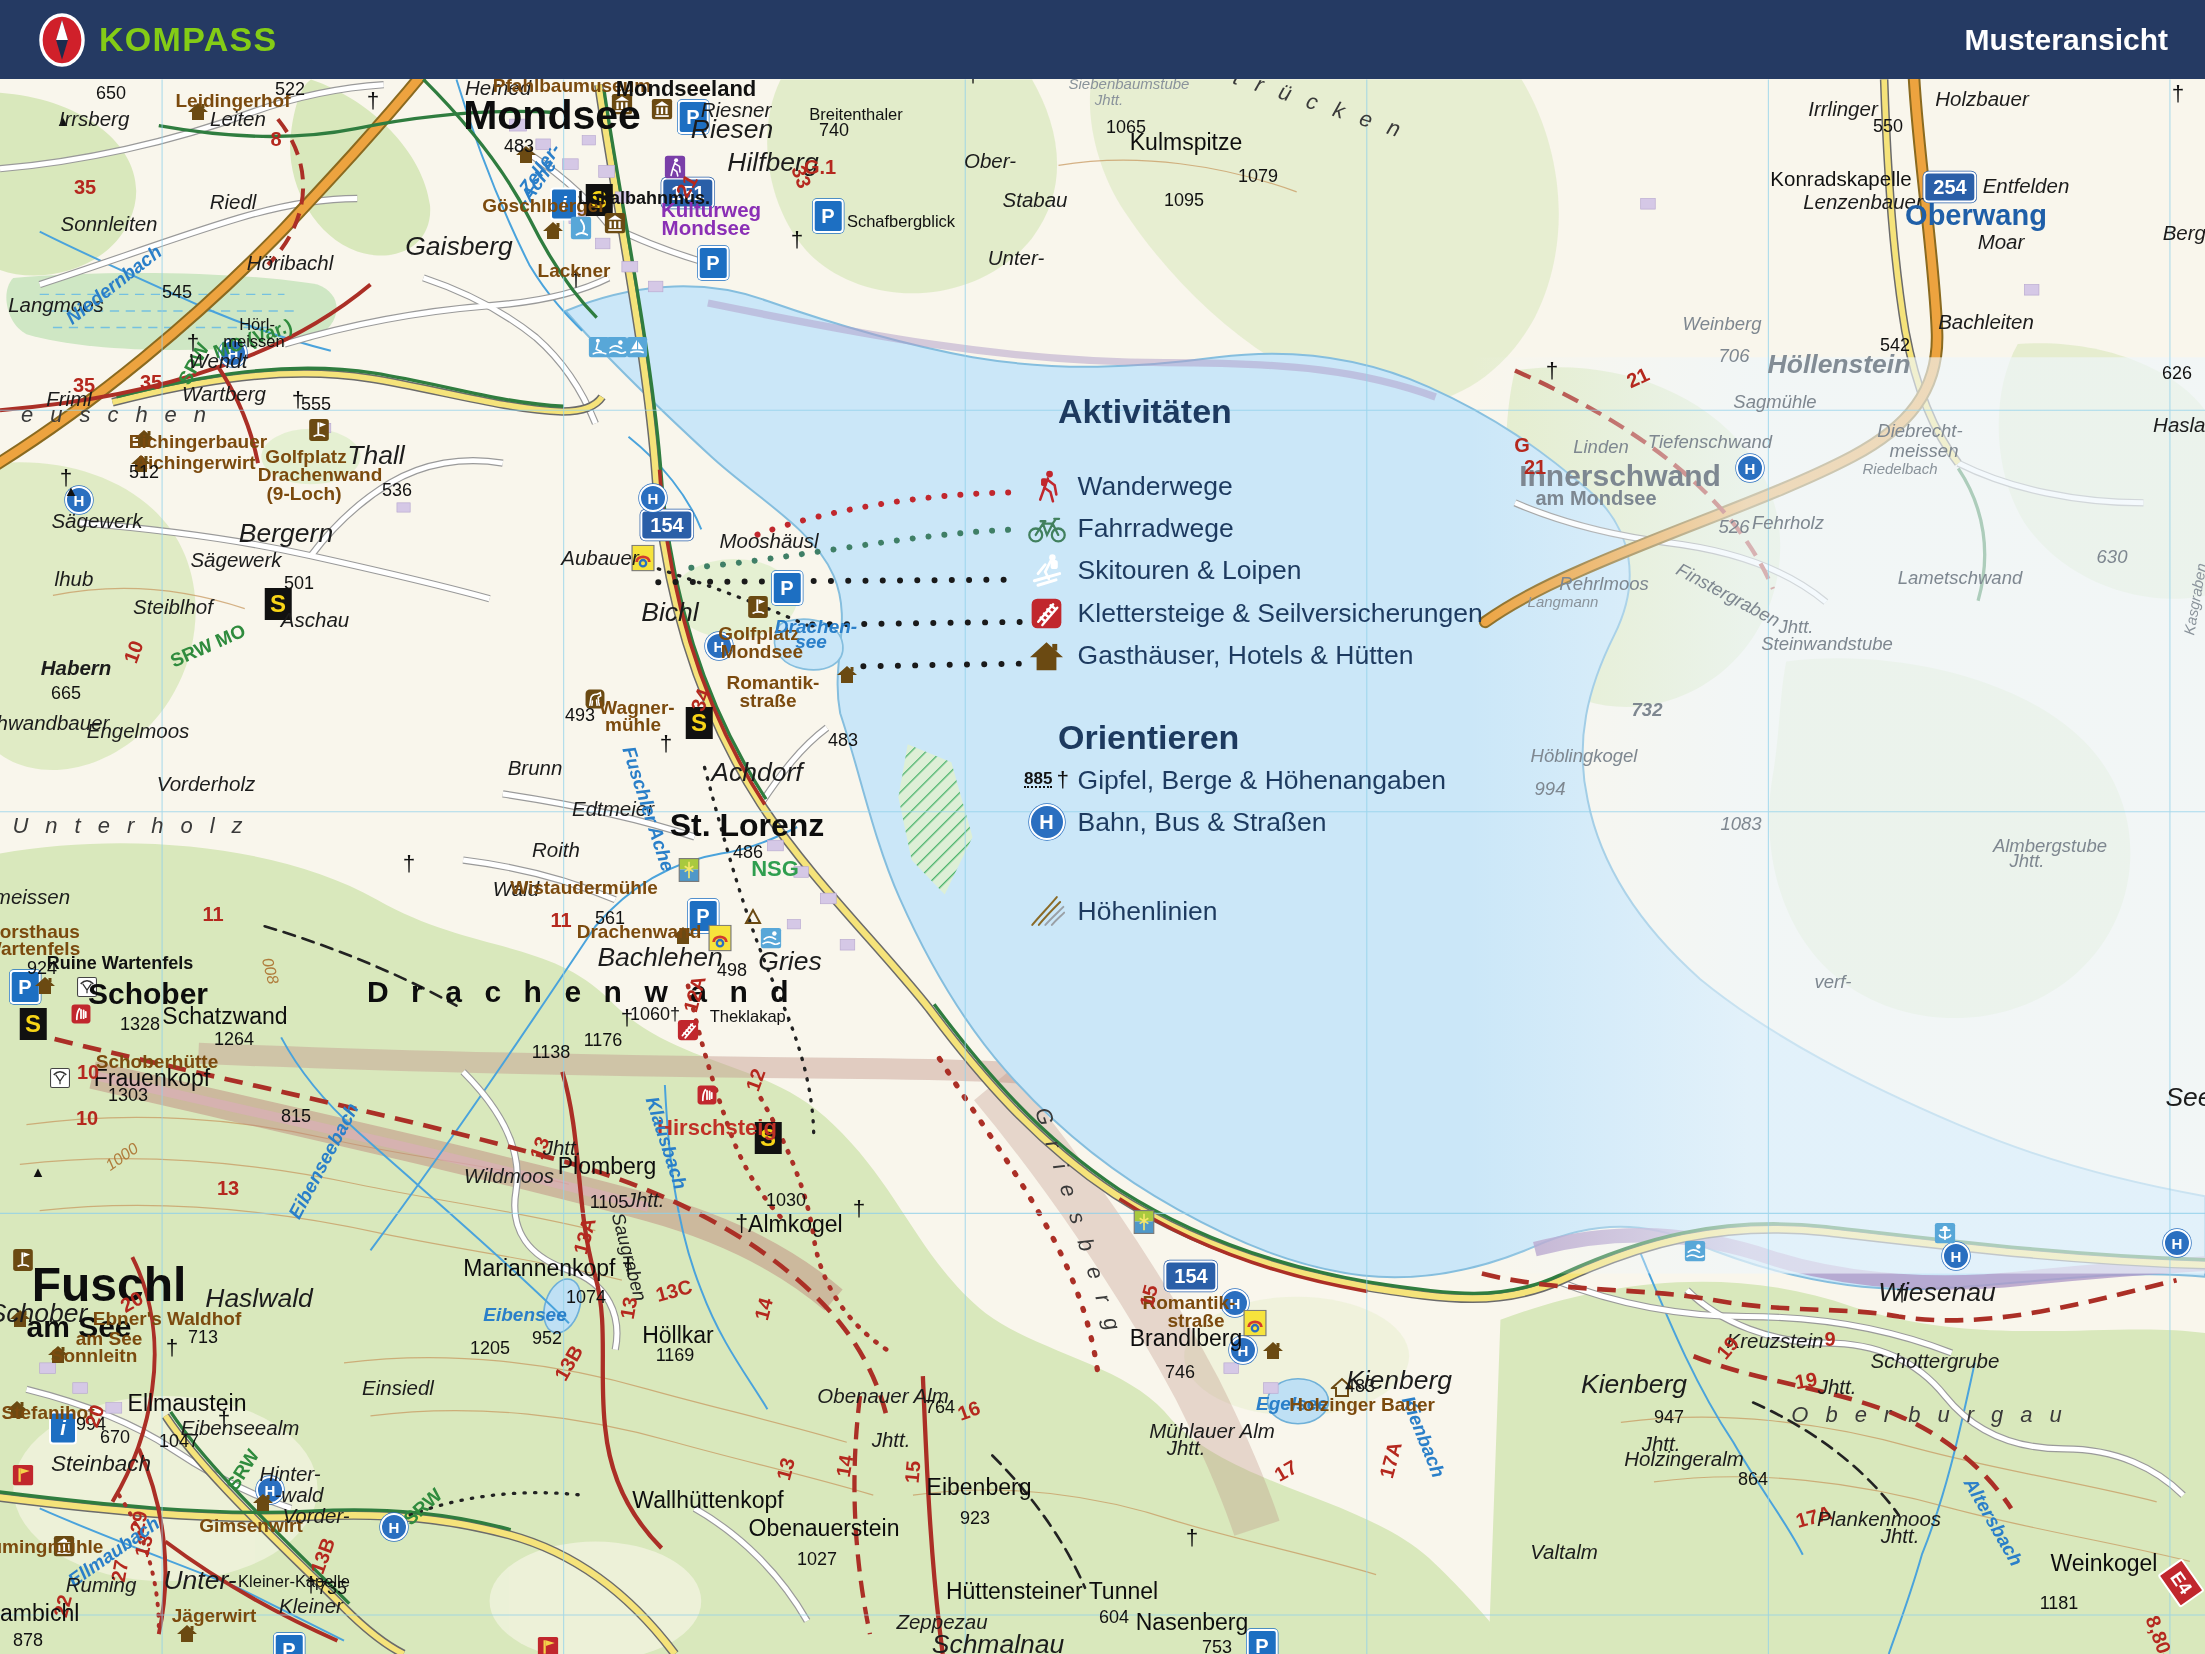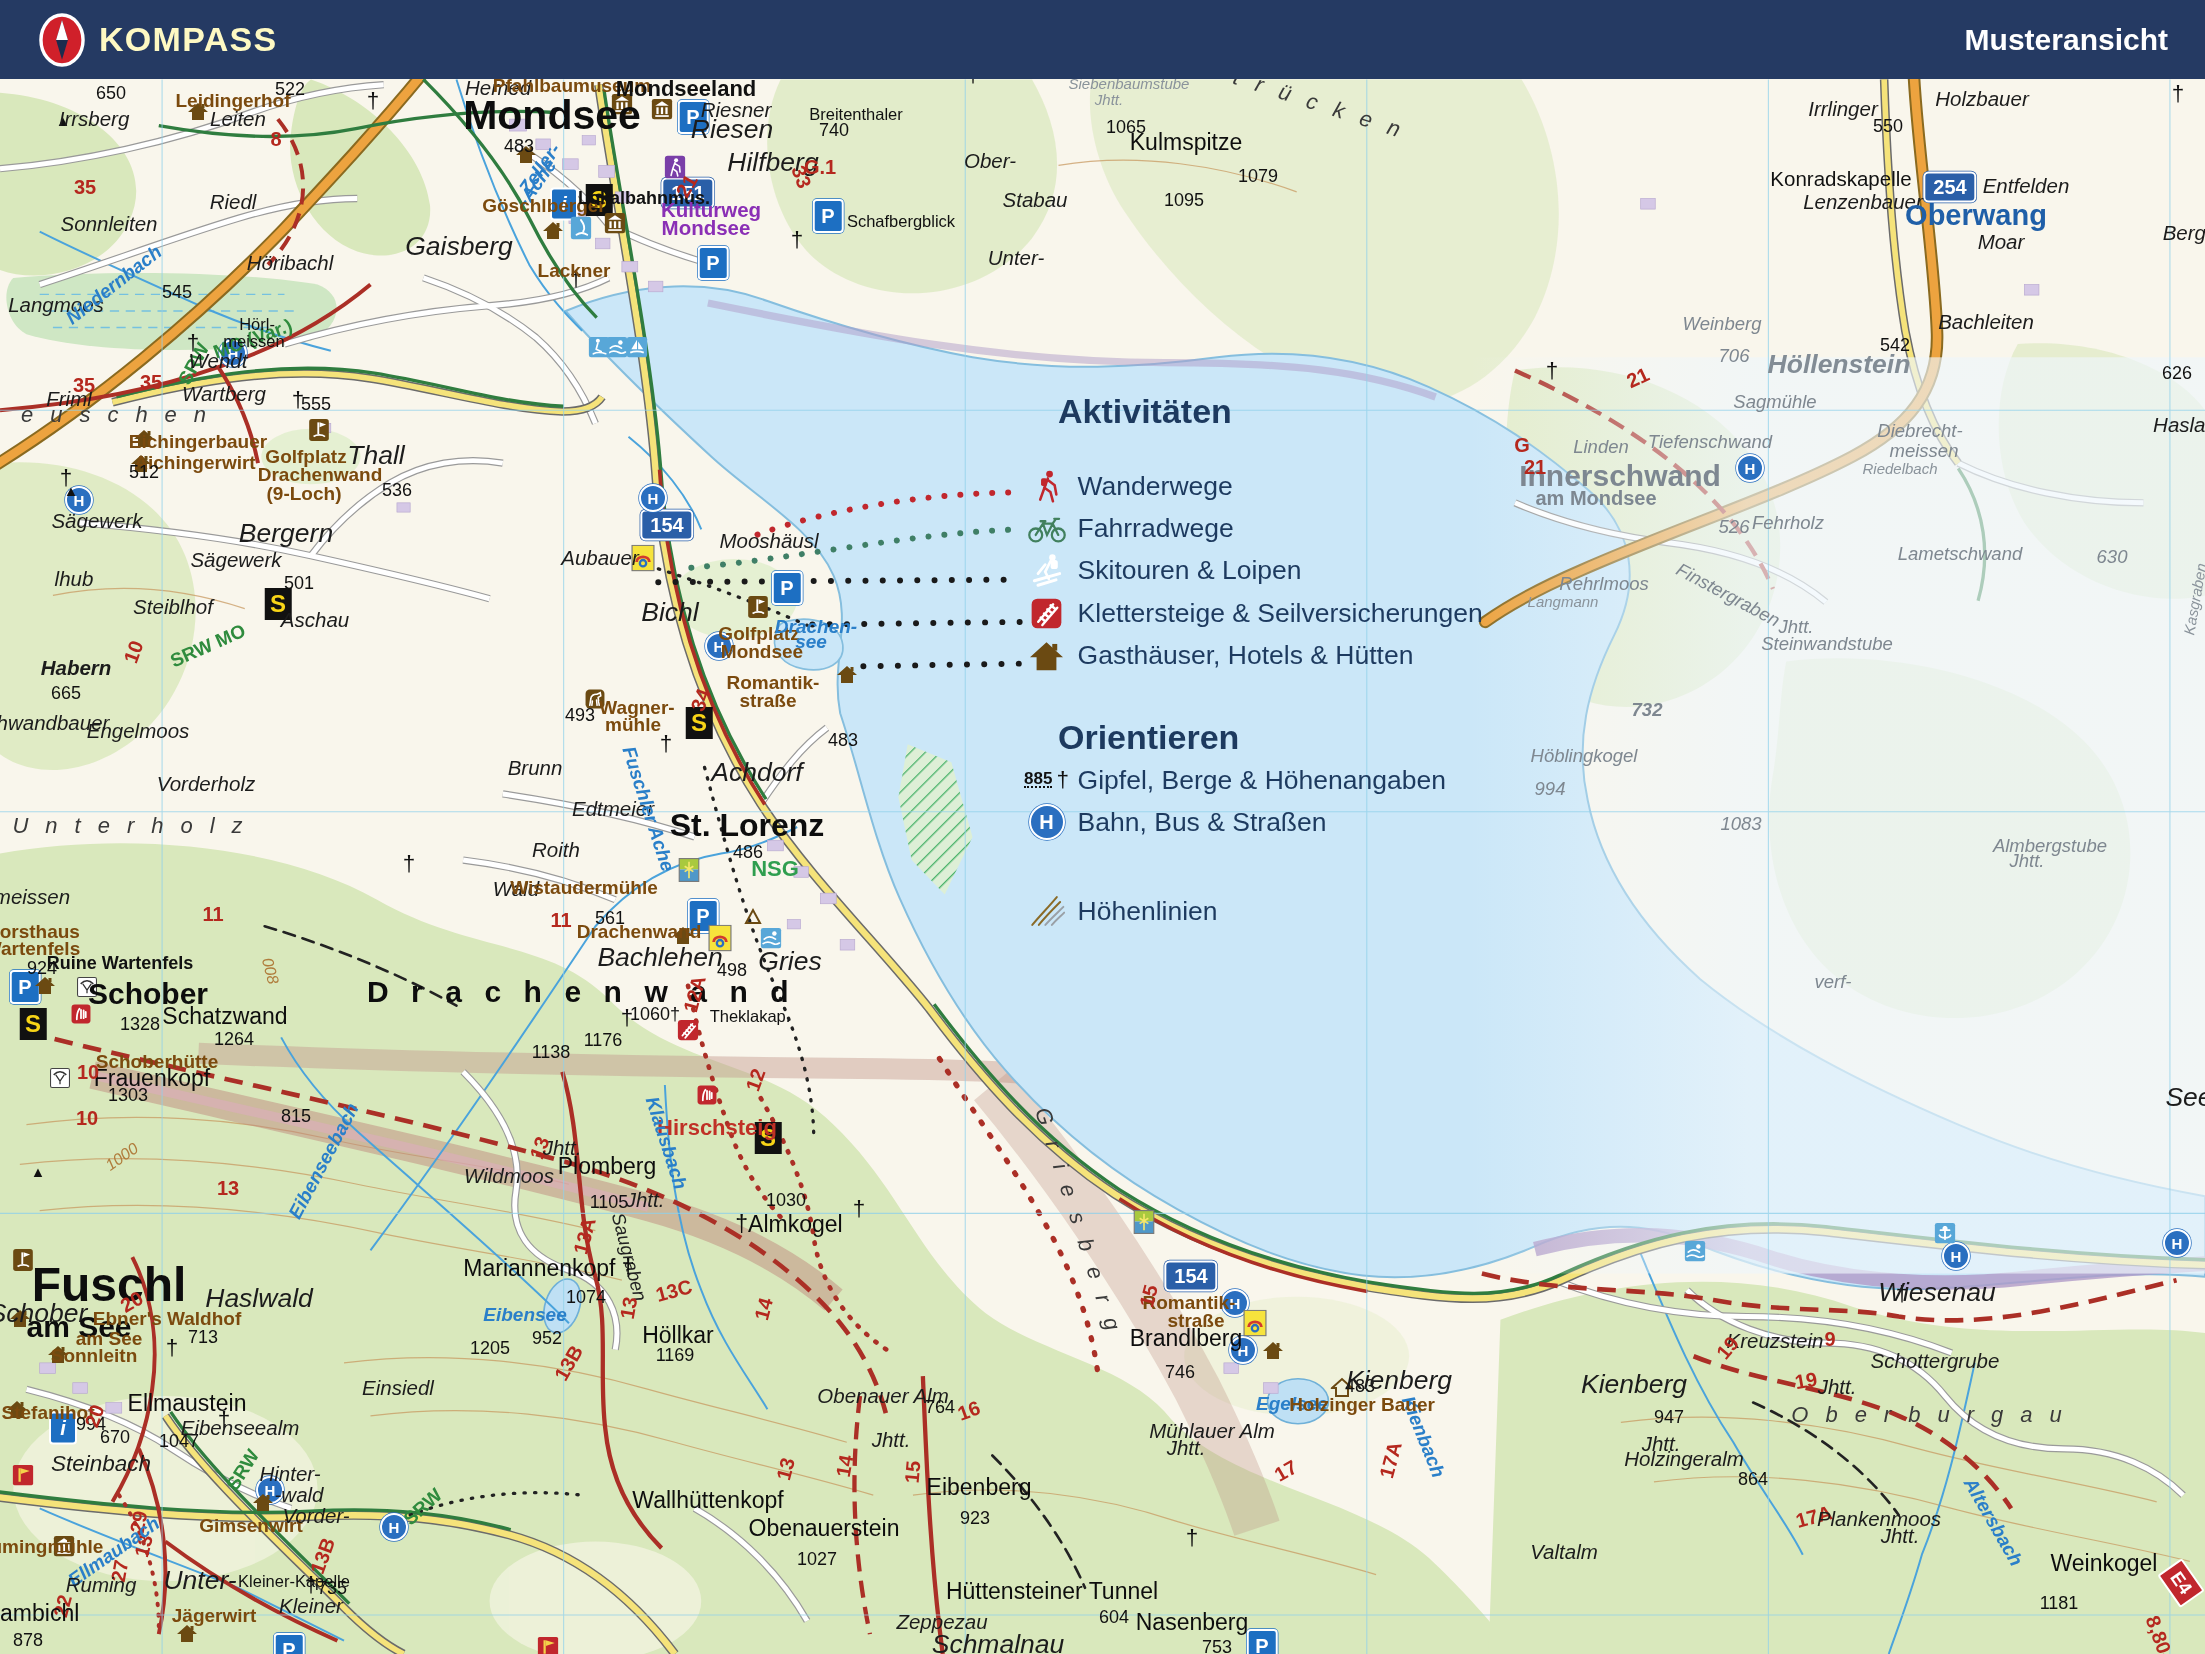--- a/index.html
+++ b/index.html
@@ -2,21 +2,21 @@
 <html style="font-size:10.6px"><head>
 <meta charset="utf-8">
 <style>
   html,body{margin:0;padding:0;background:#e8e8e8;}
   #stage{position:relative;width:2205px;height:1654px;overflow:hidden;background:#f9f6ec;
          font-family:"Liberation Sans",sans-serif;}
   
   #topbar{position:absolute;left:0;top:0;width:2205px;height:79px;background:#253a63;z-index:50;
           display:flex;align-items:center;justify-content:space-between;padding:0 37px;box-sizing:border-box;}
   .brandwrap{display:flex;align-items:center;gap:12px;}
-  .brandtext{color:#fef9c3;font-size:34px;font-weight:700;letter-spacing:1.3px;}
+  .brandtext{color:#84cc16;font-size:34px;font-weight:700;letter-spacing:1.3px;}
   .viewtitle{color:#fff;font-size:30px;font-weight:700;}
   
   #map{position:absolute;left:0;top:0;width:2205px;height:1654px;}
   #basesvg{position:absolute;left:0;top:0;}
   #labels,#icons{position:absolute;left:0;top:0;width:2205px;height:1654px;pointer-events:none;}
   .ml{position:absolute;white-space:nowrap;transform:translate(-50%,-50%);color:#1a1a1a;}
   
   .xl{font-weight:800;font-size:38px;color:#0d0d0d;}
   .lg{font-weight:800;font-size:30px;color:#0d0d0d;}
   .md{font-weight:800;font-size:22px;color:#111;}
@@ -971,21 +971,21 @@
         <span class="ml fa" style="left: 1775px; top: 402px;">Sagmühle</span>
         <span class="ml fa" style="left: 1710px; top: 442px;">Tiefenschwand</span>
         <span class="ml fa" style="left: 1601px; top: 447px;">Linden</span>
         <span class="ml fax" style="left: 1620px; top: 476px;">Innerschwand</span>
         <span class="ml fab" style="left: 1596px; top: 498px;">am Mondsee</span>
         <span class="ml fa" style="left: 1788px; top: 523px;">Fehrholz</span>
         <span class="ml fa" style="left: 1734px; top: 527px;">526</span>
         <span class="ml fa" style="left: 1604px; top: 584px;">Rehrlmoos</span>
         <span class="ml fa" style="left: 1728px; top: 595px; transform: translate(-50%, -50%) rotate(28deg);">Finstergraben</span>
         <span class="ml fas" style="left: 1563px; top: 601px;">Langmann</span>
-        <span class="ml fa" style="left: 1960px; top: 554px;">Lametschwand</span>
+        <span class="ml fa" style="left: 1960px; top: 578px;">Lametschwand</span>
         <span class="ml fa" style="left: 2112px; top: 557px;">630</span>
         <span class="ml fas" style="left: 2195px; top: 599px; transform: translate(-50%, -50%) rotate(-80deg);">Kasgraben</span>
         <span class="ml fa" style="left: 1796px; top: 627px;">Jhtt.</span>
         <span class="ml fa" style="left: 1827px; top: 644px;">Steinwandstube</span>
         <span class="ml fa" style="left: 1647px; top: 710px; font-weight: bold;">732</span>
         <span class="ml fa" style="left: 1584px; top: 756px;">Höblingkogel</span>
         <span class="ml fa" style="left: 1550px; top: 789px;">994</span>
         <span class="ml fa" style="left: 1741px; top: 824px;">1083</span>
         <span class="ml fa" style="left: 2050px; top: 846px;">Almbergstube</span>
         <span class="ml fa" style="left: 2027px; top: 861px;">Jhtt.</span>

